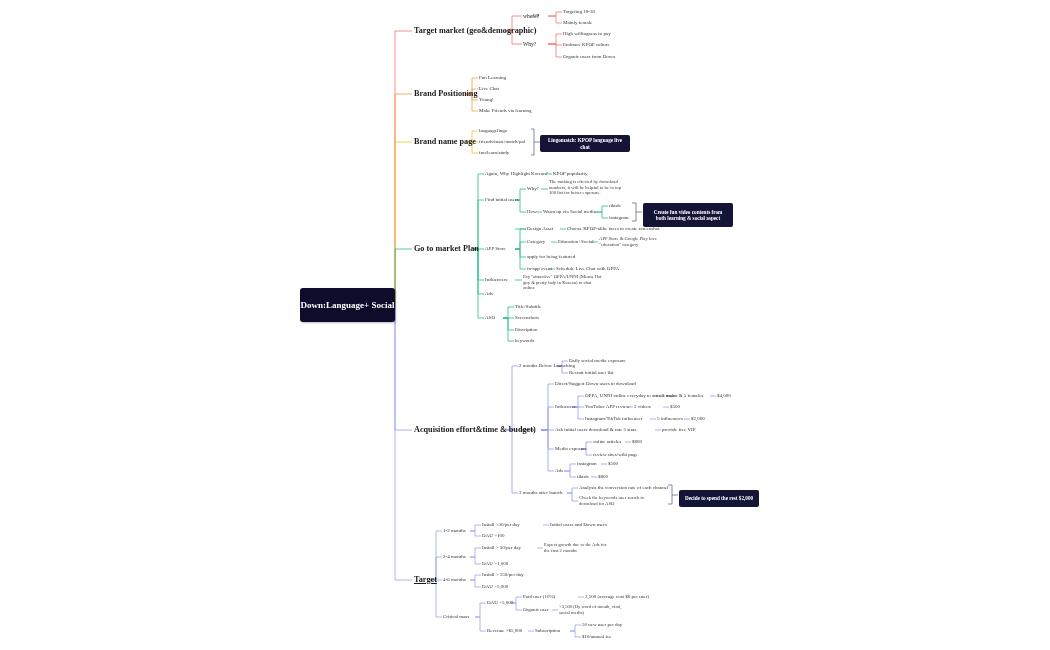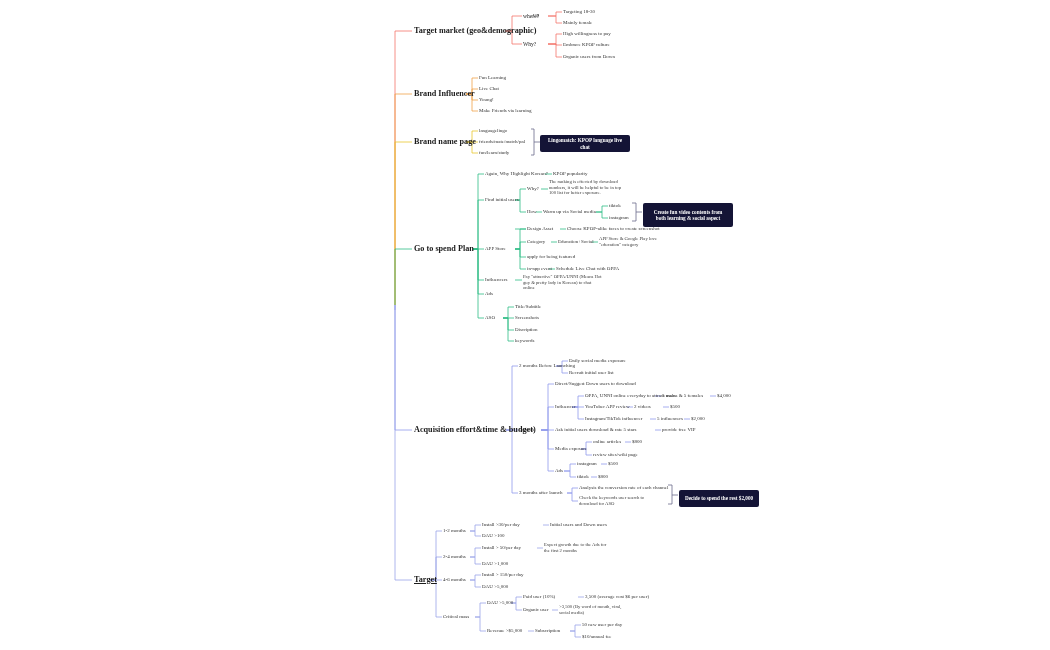--- a/index.html
+++ b/index.html
@@ -152,46 +152,49 @@
         <path d="M511 603 L516 603 L516 610 L522 610"></path>
         <path d="M578 597 L584 597"></path>
         <path d="M552 610 L558 610"></path>
         <path d="M528 631 L534 631"></path>
         <path d="M570 631 L575 631 L575 625 L581 625"></path>
         <path d="M570 631 L575 631 L575 637 L581 637"></path>
       </g>
     </g>
   </svg>
 
+  <div class="center" style="left:300px;top:288px;width:95px;height:34px;">
+    <span>Down:Language+ Social</span>
+  </div>
 
   <div class="node lvl1" style="left:414px;top:26px;"><span>Target market (geo&amp;demographic)</span></div>
   <div class="node lvl2" style="left:523px;top:13px;"><span>where?</span></div>
   <div class="node lvl3" style="left:533px;top:13px;"><span>US</span></div>
   <div class="node lvl3" style="left:563px;top:9px;"><span>Targeting  18-30</span></div>
   <div class="node lvl3" style="left:563px;top:20px;"><span>Mainly female</span></div>
   <div class="node lvl2" style="left:523px;top:41px;"><span>Why?</span></div>
   <div class="node lvl3" style="left:563px;top:31px;"><span>High willingness to pay</span></div>
   <div class="node lvl3" style="left:563px;top:42px;"><span>Embrace KPOP culture</span></div>
   <div class="node lvl3" style="left:563px;top:54px;"><span>Organic users from Down</span></div>
 
-  <div class="node lvl1" style="left:414px;top:89px;"><span>Brand Influencer</span></div>
+  <div class="node lvl1" style="left:414px;top:89px;"><span>Brand Positioning</span></div>
   <div class="node lvl3" style="left:479px;top:75px;"><span>Fun Learning</span></div>
   <div class="node lvl3" style="left:479px;top:86px;"><span>Live Chat</span></div>
   <div class="node lvl3" style="left:479px;top:97px;"><span>Young!</span></div>
   <div class="node lvl3" style="left:479px;top:108px;"><span>Make Friends via learning</span></div>
 
   <div class="node lvl1" style="left:414px;top:137px;"><span>Brand name page</span></div>
   <div class="node lvl3" style="left:479px;top:128px;"><span>languagelingo</span></div>
   <div class="node lvl3" style="left:479px;top:139px;"><span>friends/mate/match/pal</span></div>
   <div class="node lvl3" style="left:479px;top:150px;"><span>fun/learn/study</span></div>
   <div class="chip" style="left:540px;top:135px;width:80px;height:11px;">
       <span>Lingomatch: KPOP language live chat</span>
     </div>
 
-  <div class="node lvl1" style="left:414px;top:244px;"><span>Go to spend Plan</span></div>
+  <div class="node lvl1" style="left:414px;top:244px;"><span>Go to market Plan</span></div>
   <div class="node lvl3" style="left:485px;top:171px;"><span>Again, Why Highlight Korean?</span></div>
   <div class="node lvl3" style="left:553px;top:171px;"><span>KPOP popularity</span></div>
   <div class="node lvl3" style="left:485px;top:197px;"><span>Find initial users</span></div>
   <div class="node lvl3" style="left:527px;top:186px;"><span>Why?</span></div>
   <div class="node lvl4 wrapn" style="left:549px;top:179px;width:80px;"><span>The ranking is effected by download numbers, it will be helpful to be in top 100 list for better exposure.</span></div>
   <div class="node lvl3" style="left:527px;top:209px;"><span>How</span></div>
   <div class="node lvl3" style="left:543px;top:209px;"><span>Warm up via Social media</span></div>
   <div class="node lvl3" style="left:609px;top:203px;"><span>tiktok</span></div>
   <div class="node lvl3" style="left:609px;top:215px;"><span>instagram</span></div>
   <div class="chip" style="left:643px;top:203px;width:80px;height:18px;">

